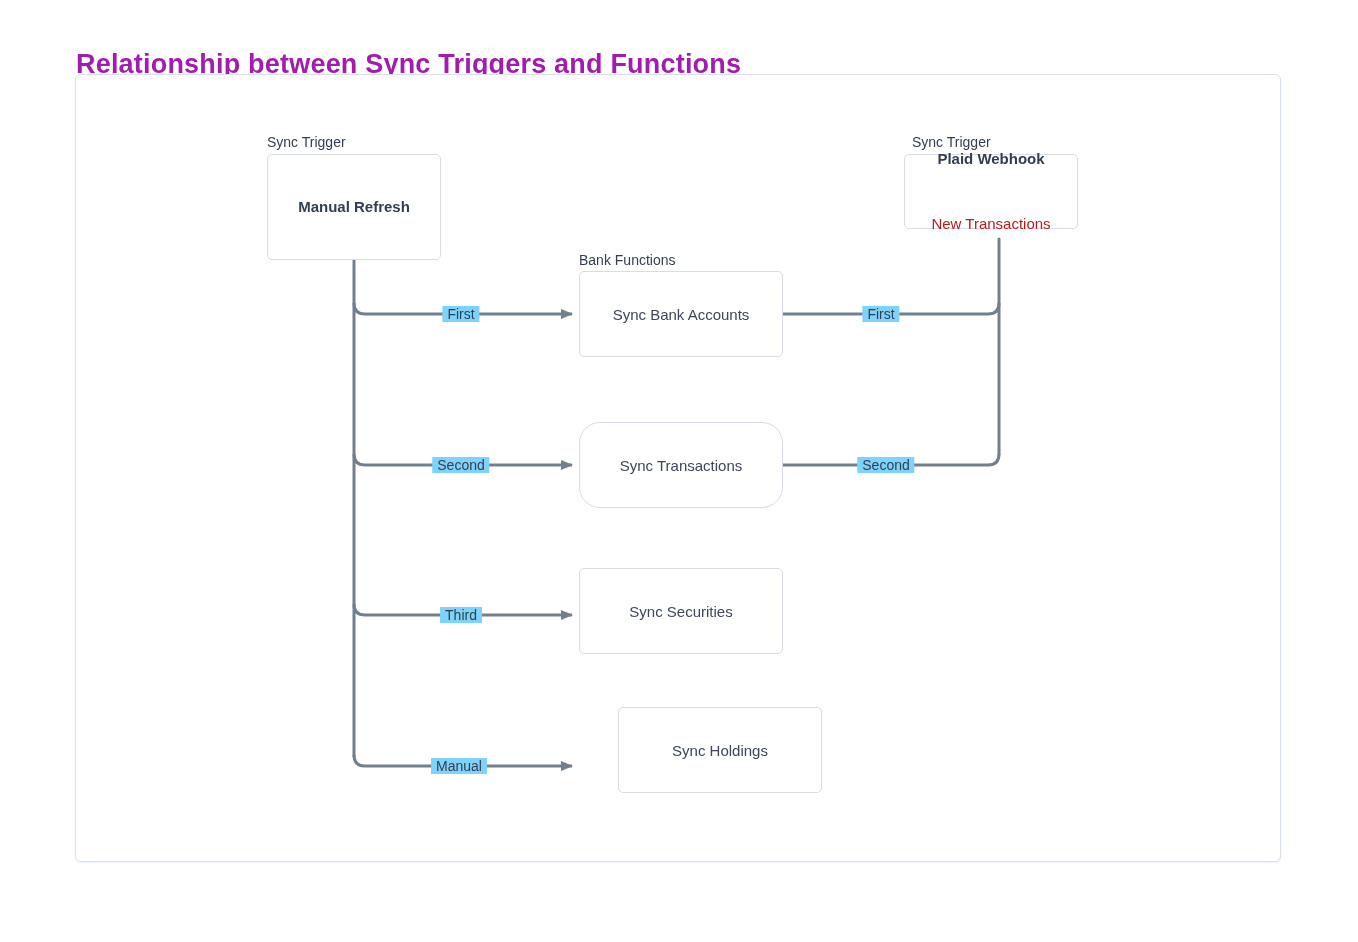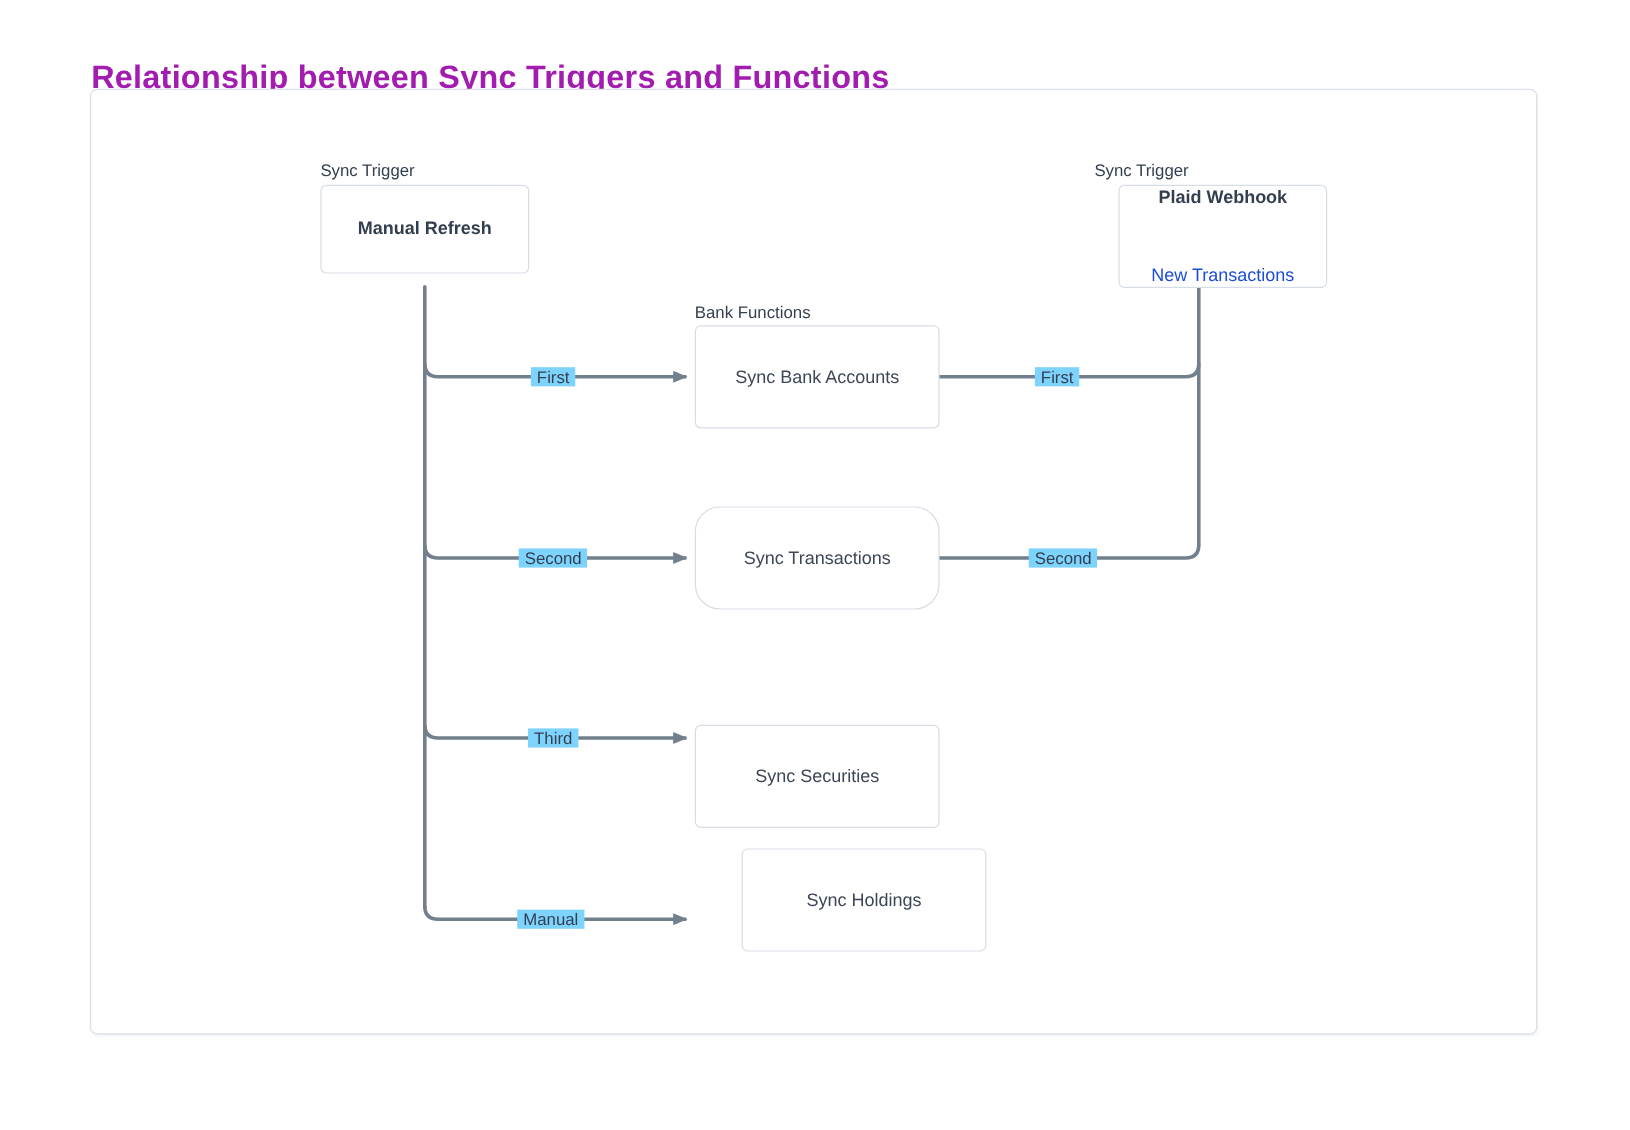--- a/index.html
+++ b/index.html
@@ -17,36 +17,36 @@
     background:#ffffff;border:1px solid #d9e0e9;border-radius:6px;
     box-shadow:0 1px 2px rgba(100,120,150,.10);
   }
   .connector-layer{position:absolute;left:0;top:0;width:1358px;height:942px;pointer-events:none;}
   .node{
     position:absolute;background:#ffffff;border:1px solid #d7dde5;border-radius:5px;
     display:flex;flex-direction:column;align-items:center;justify-content:center;
     text-align:center;box-sizing:border-box;
   }
   .node .node-title{font-size:15px;font-weight:700;color:#333e4f;line-height:1.45;}
-  .node .node-subtitle{font-size:15px;font-weight:400;color:#1d4ed8;line-height:1.45;margin-top:33px;}
+  .node .node-subtitle{font-size:15px;font-weight:400;color:#b91c1c;line-height:1.45;margin-top:33px;}
   .node .node-label{font-size:15px;font-weight:400;color:#3d4757;line-height:1.4;}
   .caption{
     position:absolute;font-size:14px;color:#333e4f;font-weight:400;
   }
   .edge-label{
     position:absolute;transform:translate(-50%,-50%);
     background:#7dd3fc;padding:0 5px;font-size:14px;color:#333e4f;white-space:nowrap;
   }
-  .trigger-a{left:267px;top:154px;width:174px;height:74px;}
-  .trigger-b{left:932px;top:154px;width:174px;height:86px;gap:10px;}
+  .trigger-a{left:267px;top:154px;width:174px;height:106px;}
+  .trigger-b{left:904px;top:154px;width:174px;height:75px;gap:10px;}
   .caption-trigger-a{left:267px;top:134px;width:174px;}
   .caption-trigger-b{left:912px;top:134px;width:174px;}
   .caption-functions{left:579px;top:252px;width:172px;}
   .fn{left:579px;width:204px;height:86px;}
-  .fn-1{top:271px;} .fn-2{top:422px;border-radius:21px;} .fn-3{top:604px;} .fn-4{top:707px;margin-left:39px;}
+  .fn-1{top:271px;} .fn-2{top:422px;border-radius:21px;} .fn-3{top:568px;} .fn-4{top:707px;margin-left:39px;}
 </style>
 </head>
 <body>
 
 <div class="page-title">Relationship between Sync Triggers and Functions</div>
 
 <div class="panel"></div>
 
 <svg class="connector-layer" width="1358" height="942" viewBox="0 0 1358 942" xmlns="http://www.w3.org/2000/svg">
   <defs>

